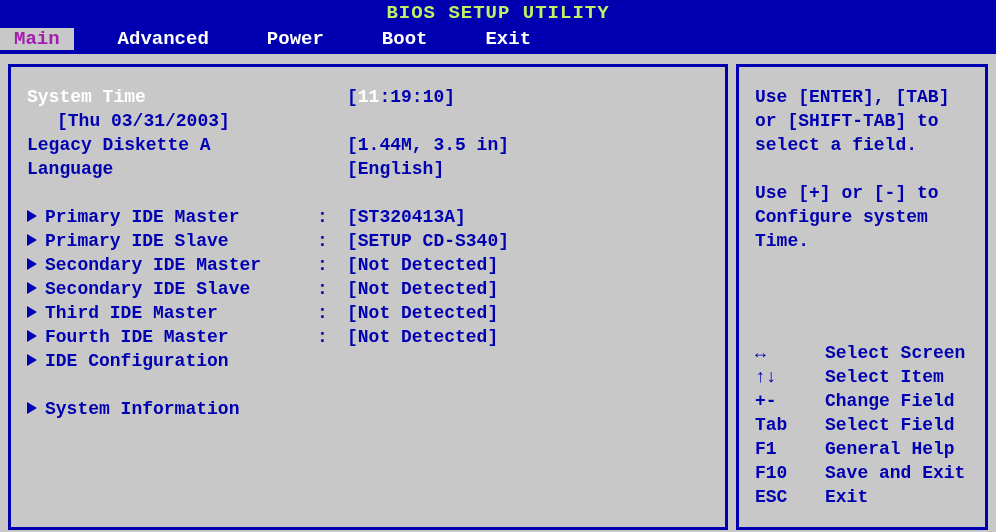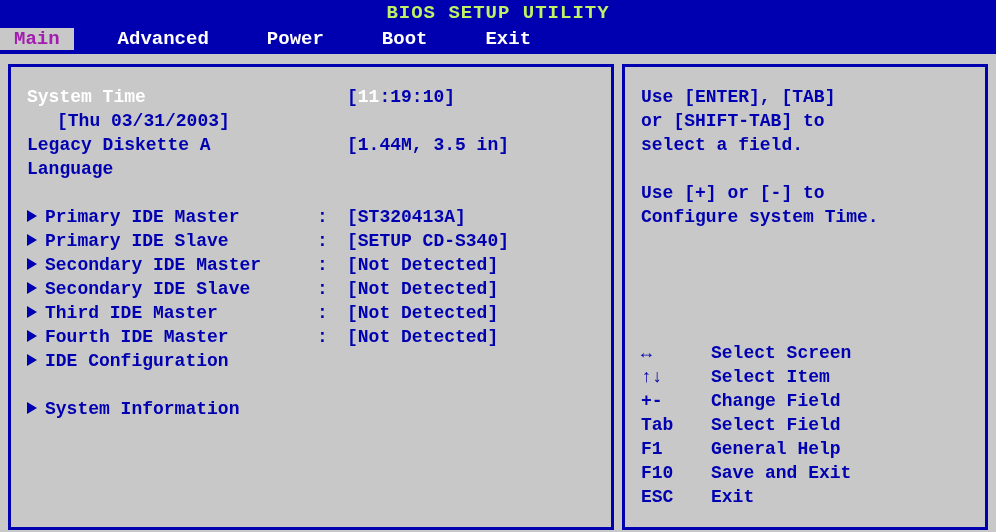--- a/index.html
+++ b/index.html
@@ -44,21 +44,21 @@
   .panel {
     border: 3px solid #0000b0;
     background: #c8c8c8;
     padding: 18px 16px;
     color: #0000b0;
   }
   .left-panel {
     flex: 1;
   }
   .right-panel {
-    width: 366px;
+    width: 252px;
     display: flex;
     flex-direction: column;
   }
   .row {
     display: flex;
     line-height: 24px;
     white-space: nowrap;
   }
   .row .label { width: 290px; display: inline-flex; align-items: baseline; }
   .row .sep { width: 30px; text-align: left; }
@@ -110,20 +110,21 @@
 
     <div class="row">
       <span class="label">Legacy Diskette A</span>
       <span class="sep"></span>
       <span class="val">[1.44M, 3.5 in]</span>
     </div>
 
     <div class="row">
       <span class="label">Language</span>
       <span class="sep"></span>
+      <span class="val">[English]</span>
     </div>
 
     <div class="spacer"></div>
 
     <div class="row">
       <span class="label">
           <span class="arrow"></span>
           <span>Primary IDE Master</span>
         </span>
       <span class="sep">:</span>

